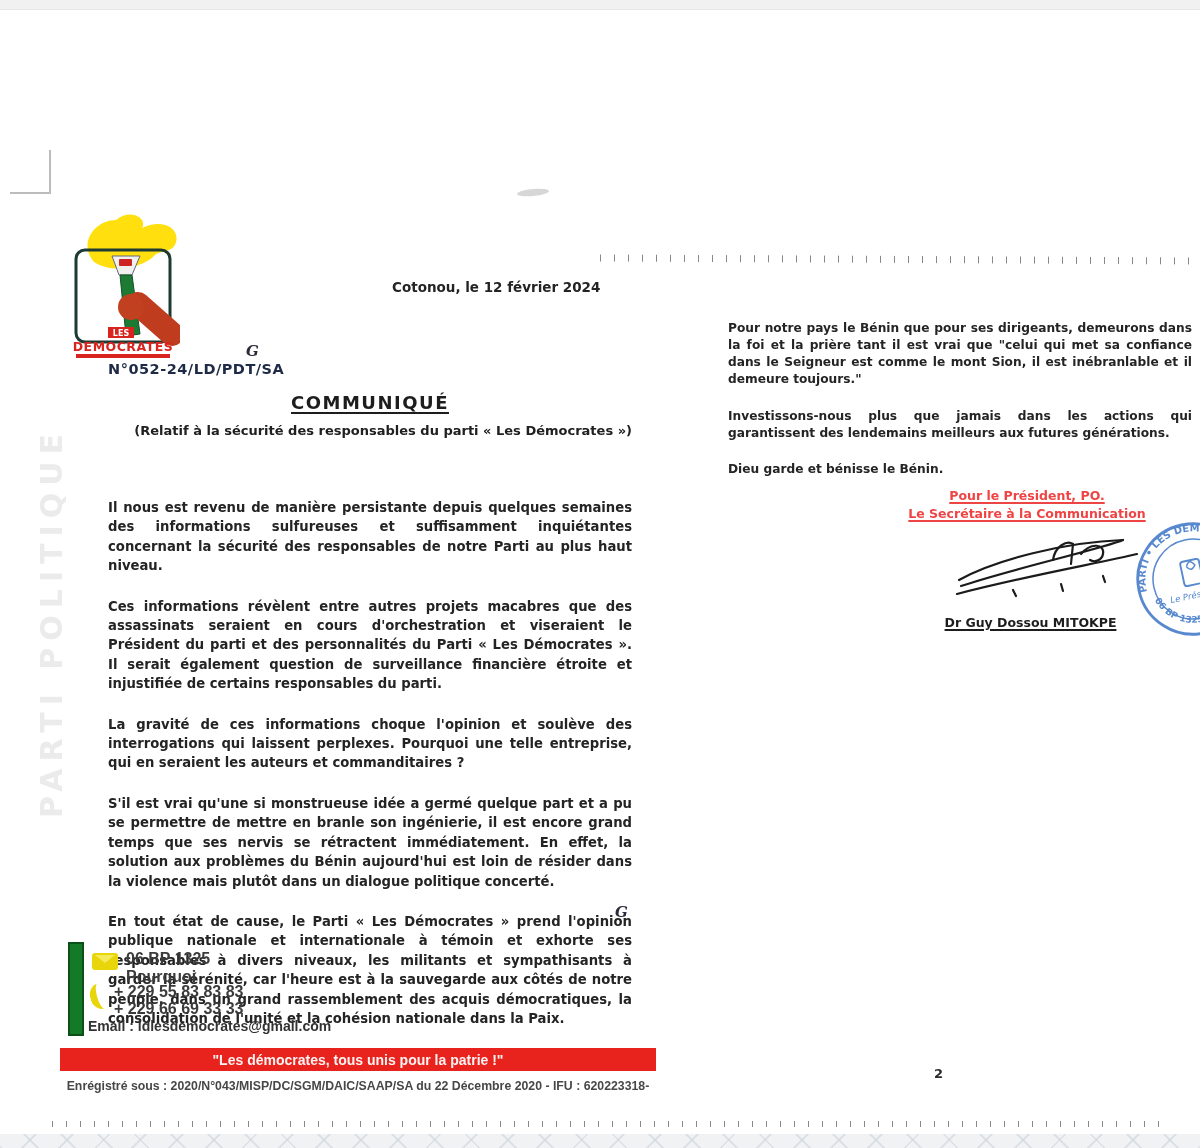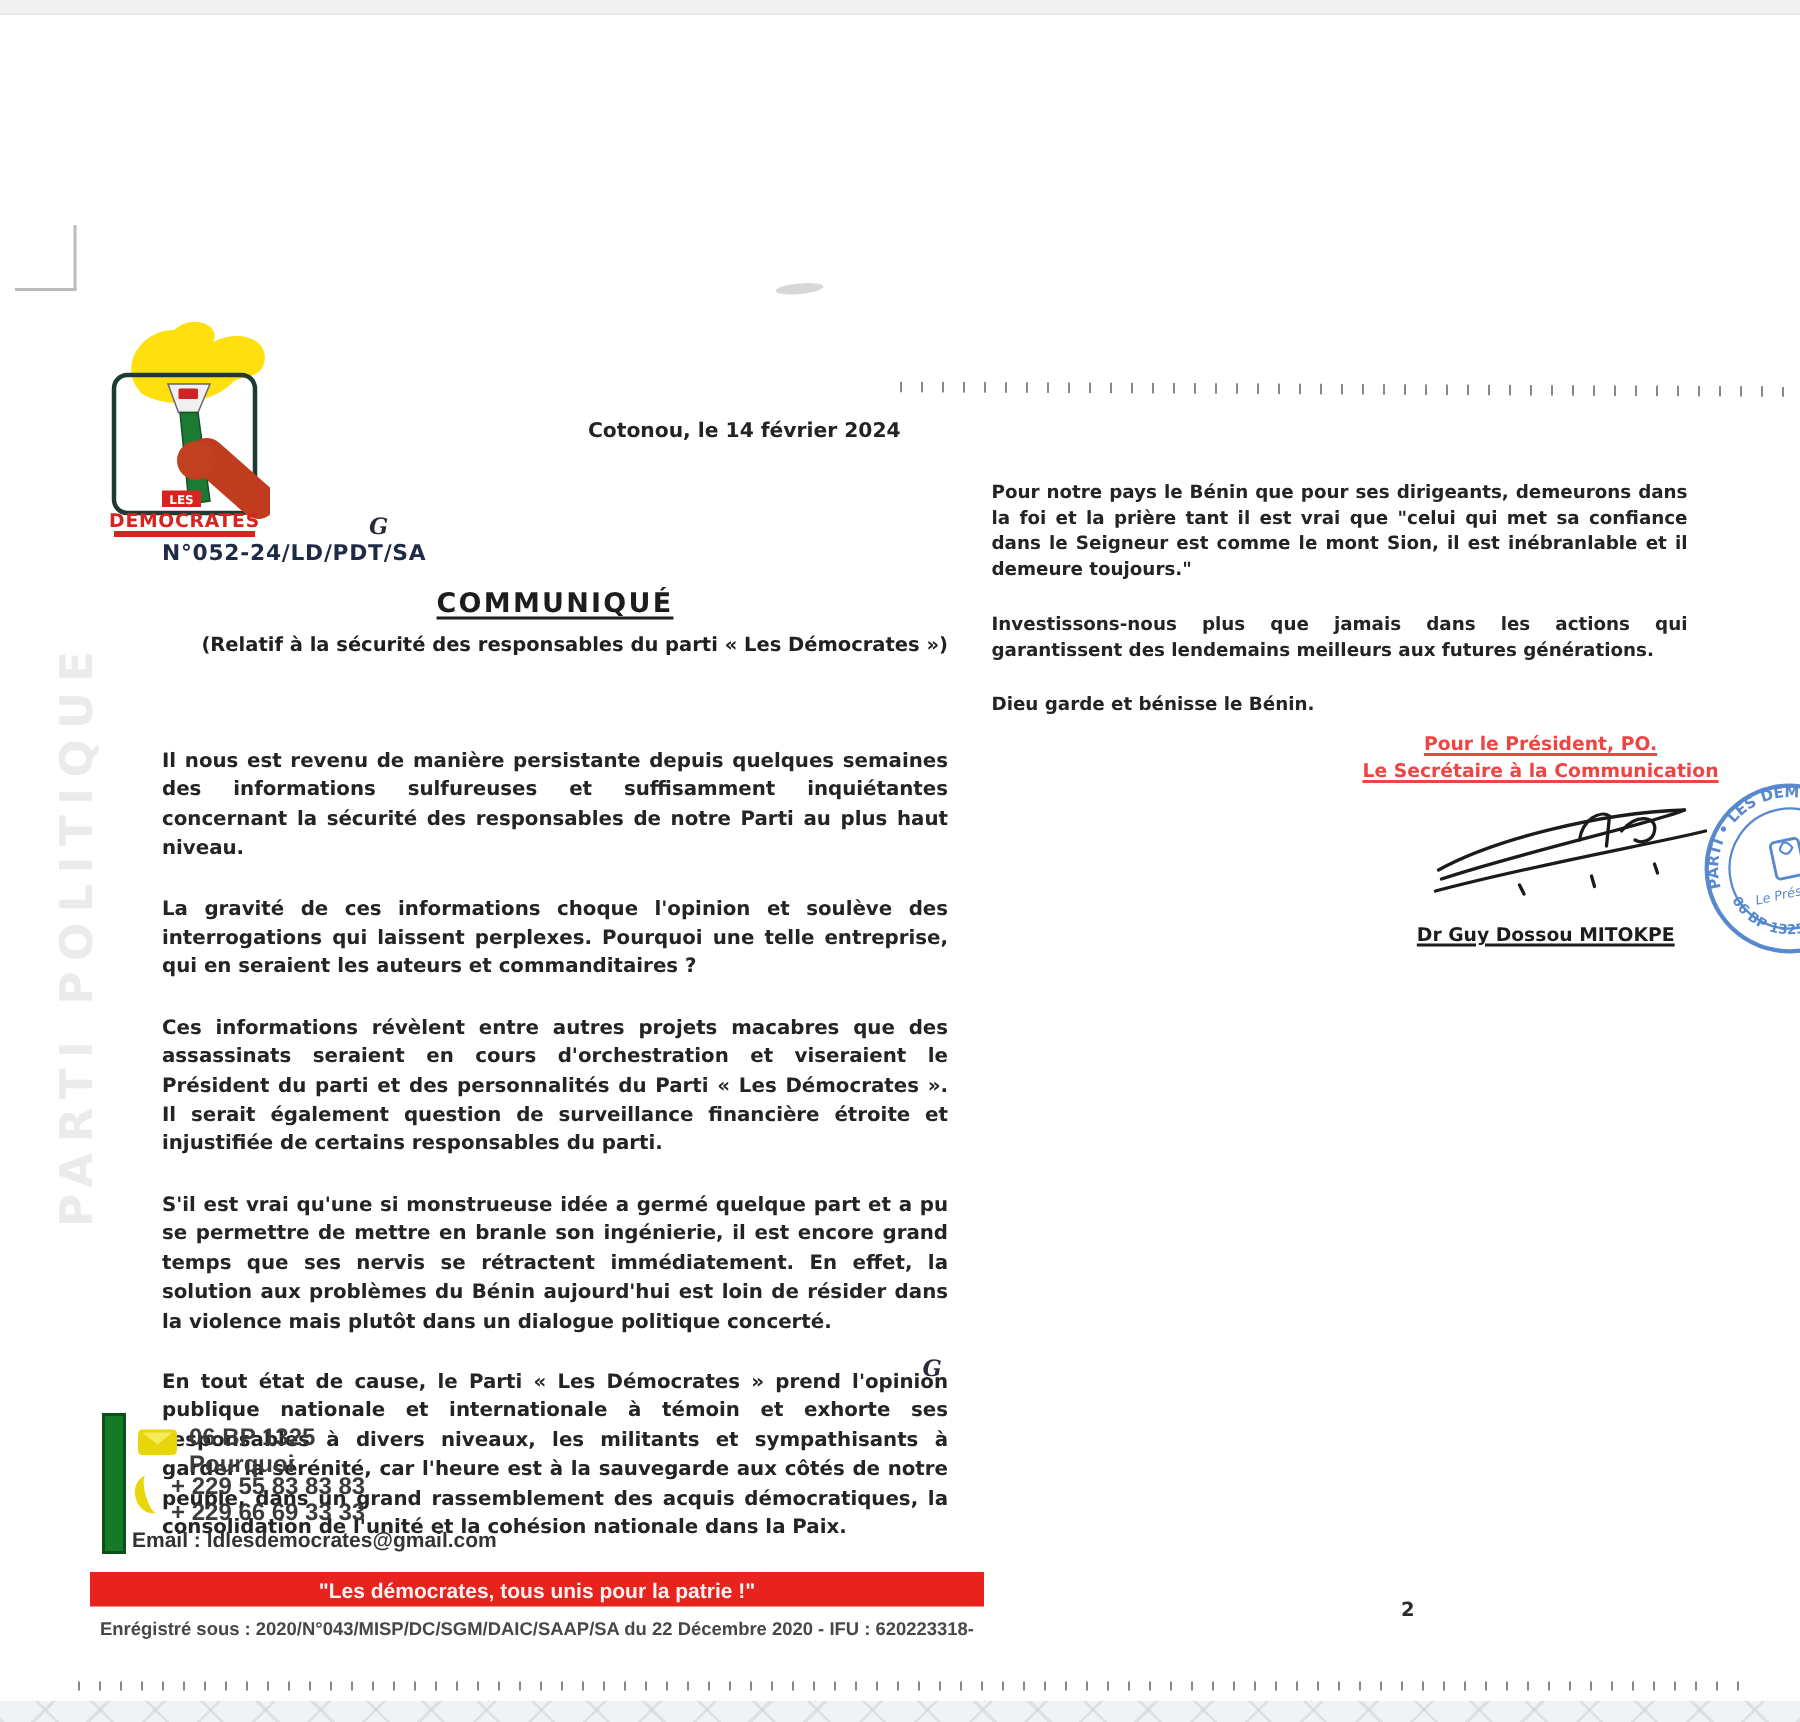--- a/index.html
+++ b/index.html
@@ -21,21 +21,21 @@
   .date-line{left:392px;top:279px;font-size:13.5px;font-weight:bold;color:#232323;}
 
   .doc-title{left:108px;top:392px;width:524px;text-align:center;font-size:18px;font-weight:bold;
              letter-spacing:1.5px;color:#1d1d1d;}
   .doc-title span{text-decoration:underline;text-decoration-thickness:2px;text-underline-offset:3px;}
   .doc-subtitle{left:108px;top:423px;width:524px;text-align:right;font-size:13px;font-weight:bold;color:#202020;}
 
   .body-col{left:108px;top:455px;width:524px;font-size:13.2px;line-height:19.4px;font-weight:bold;color:#242424;margin-top:43px;}
   .body-col p{margin:0 0 21px 0;text-align:justify;}
 
-  .p2-col{left:661px;top:320px;width:464px;font-size:12.2px;line-height:16.9px;font-weight:bold;color:#242424;}
+  .p2-col{left:728px;top:320px;width:464px;font-size:12.2px;line-height:16.9px;font-weight:bold;color:#242424;}
   .p2-col p{margin:0 0 20px 0;text-align:justify;}
 
   .watermark{left:34px;top:420px;height:398px;writing-mode:vertical-rl;transform:rotate(180deg);
              font-size:30px;font-weight:bold;letter-spacing:7px;color:#ebebeb;}
 
   .green-bar{left:68px;top:942px;width:12px;height:90px;background:#157a28;border:2px solid #0b4f19;}
   .env-icon{left:92px;top:953px;width:26px;height:17px;background:#e8d60b;border-radius:3px;}
   .env-icon:after{content:"";position:absolute;left:3px;top:2px;width:20px;height:8px;
                   border-left:10px solid transparent;border-right:10px solid transparent;
                   border-top:8px solid #f5ea5a;width:0;height:0;}
@@ -90,31 +90,31 @@
     <circle cx="59" cy="95" r="13" fill="#c04020"></circle>
     <rect x="36" y="115" width="26" height="11" fill="#d8231e"></rect>
     <text x="49" y="124" font-size="8" font-weight="bold" fill="#ffffff" text-anchor="middle">LES</text>
     <text x="51" y="139" font-size="12.5" font-weight="bold" fill="#d8231e" text-anchor="middle" letter-spacing="0.5">DEMOCRATES</text>
     <rect x="4" y="142" width="94" height="4" fill="#d8231e"></rect>
   </svg>
 
   <div class="abs hand-g g-top">G</div>
   <div class="abs ref-number">N°052-24/LD/PDT/SA</div>
 
-  <div class="abs date-line">Cotonou, le 14 février 2024</div>
+  <div class="abs date-line">Cotonou, le 12 février 2024</div>
 
   <div class="abs doc-title">
     <span>COMMUNIQUÉ</span>
   </div>
   <div class="abs doc-subtitle">(Relatif à la sécurité des responsables du parti « Les Démocrates »)</div>
 
   <div class="abs body-col">
     <p>Il nous est revenu de manière persistante depuis quelques semaines des informations sulfureuses et suffisamment inquiétantes concernant la sécurité des responsables de notre Parti au plus haut niveau.</p>
+    <p>Ces informations révèlent entre autres projets macabres que des assassinats seraient en cours d'orchestration et viseraient le Président du parti et des personnalités du Parti « Les  Démocrates ». Il serait également question de surveillance financière étroite et injustifiée de certains responsables du parti.</p>
     <p>La gravité de ces informations choque l'opinion et soulève des interrogations qui laissent perplexes. Pourquoi une telle entreprise, qui en seraient les auteurs et commanditaires ?</p>
-    <p>Ces informations révèlent entre autres projets macabres que des assassinats seraient en cours d'orchestration et viseraient le Président du parti et des personnalités du Parti « Les  Démocrates ». Il serait également question de surveillance financière étroite et injustifiée de certains responsables du parti.</p>
     <p>S'il est vrai qu'une si monstrueuse idée a germé quelque part et a pu se permettre de mettre en branle son ingénierie, il est encore grand temps que ses nervis se rétractent immédiatement. En effet, la solution aux problèmes du Bénin aujourd'hui est loin de résider dans la violence mais plutôt dans un dialogue politique concerté.</p>
     <p>En tout état de cause, le Parti « Les  Démocrates » prend l'opinion publique nationale et internationale à témoin et exhorte ses responsables à divers niveaux, les militants et sympathisants à garder la sérénité, car l'heure est à la sauvegarde aux côtés de notre peuple, dans un grand rassemblement des acquis démocratiques, la consolidation de l'unité et la cohésion nationale dans la Paix.</p>
   </div>
   <div class="abs hand-g g-end">G</div>
 
   <div class="abs watermark">PARTI POLITIQUE</div>
 
   <div class="abs green-bar"></div>
   <div class="abs env-icon"></div>
   <div class="abs contact addr1">06 BP 1325</div>

